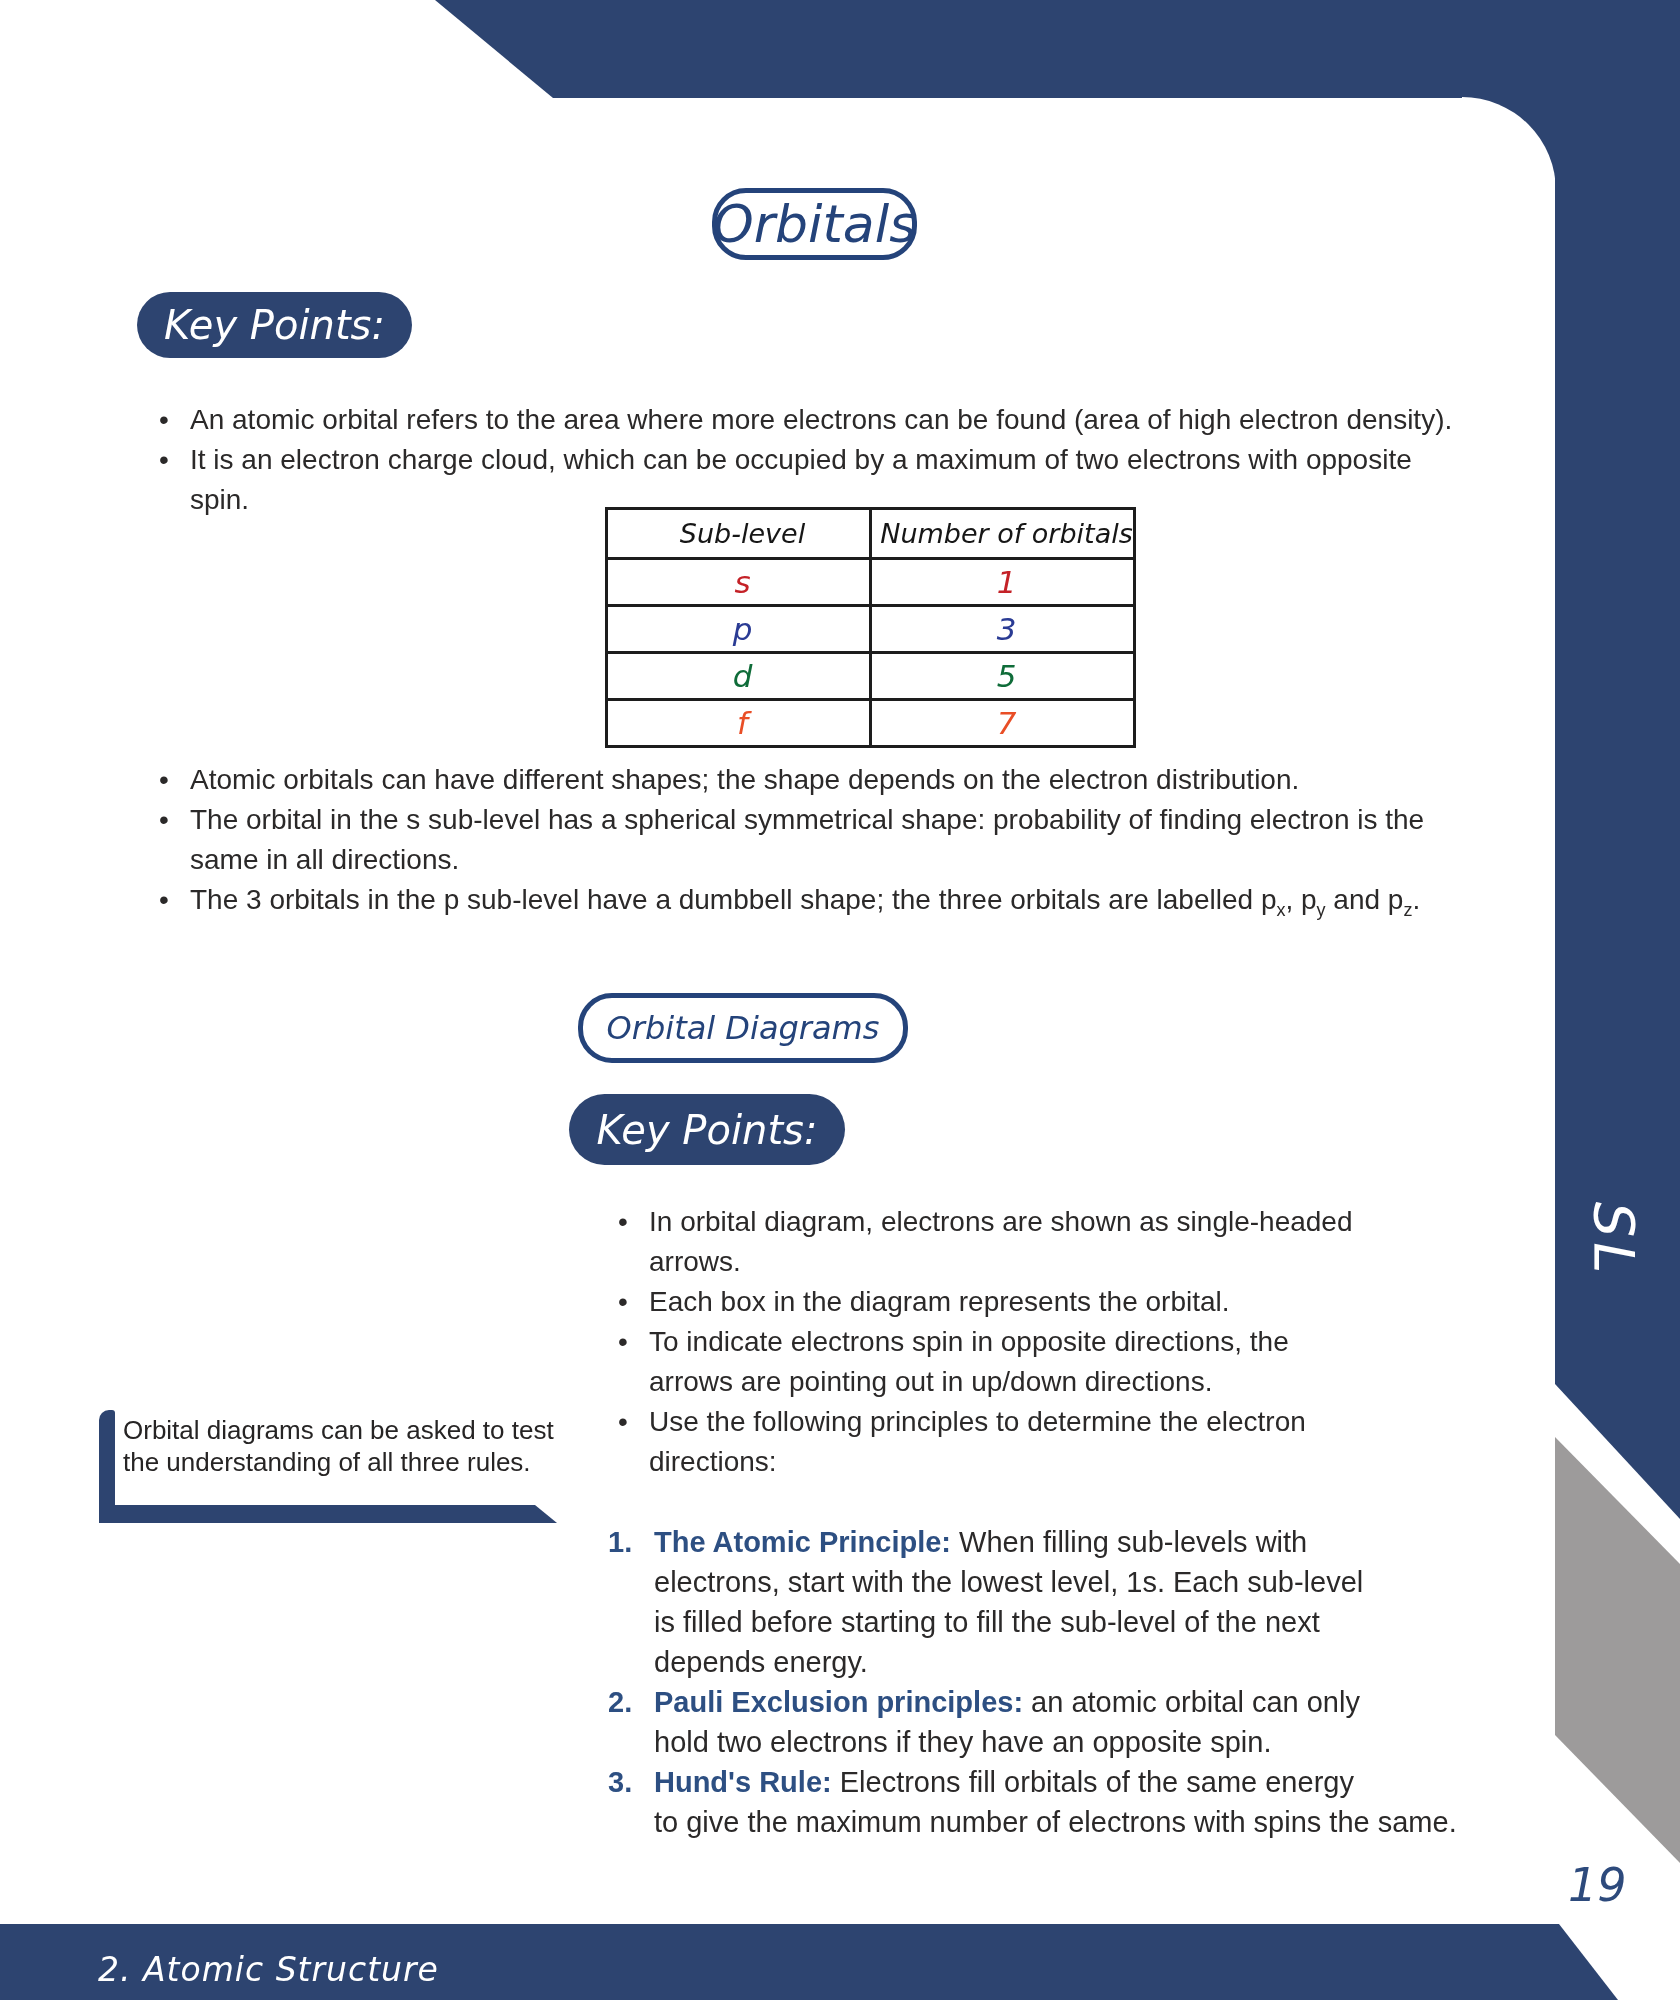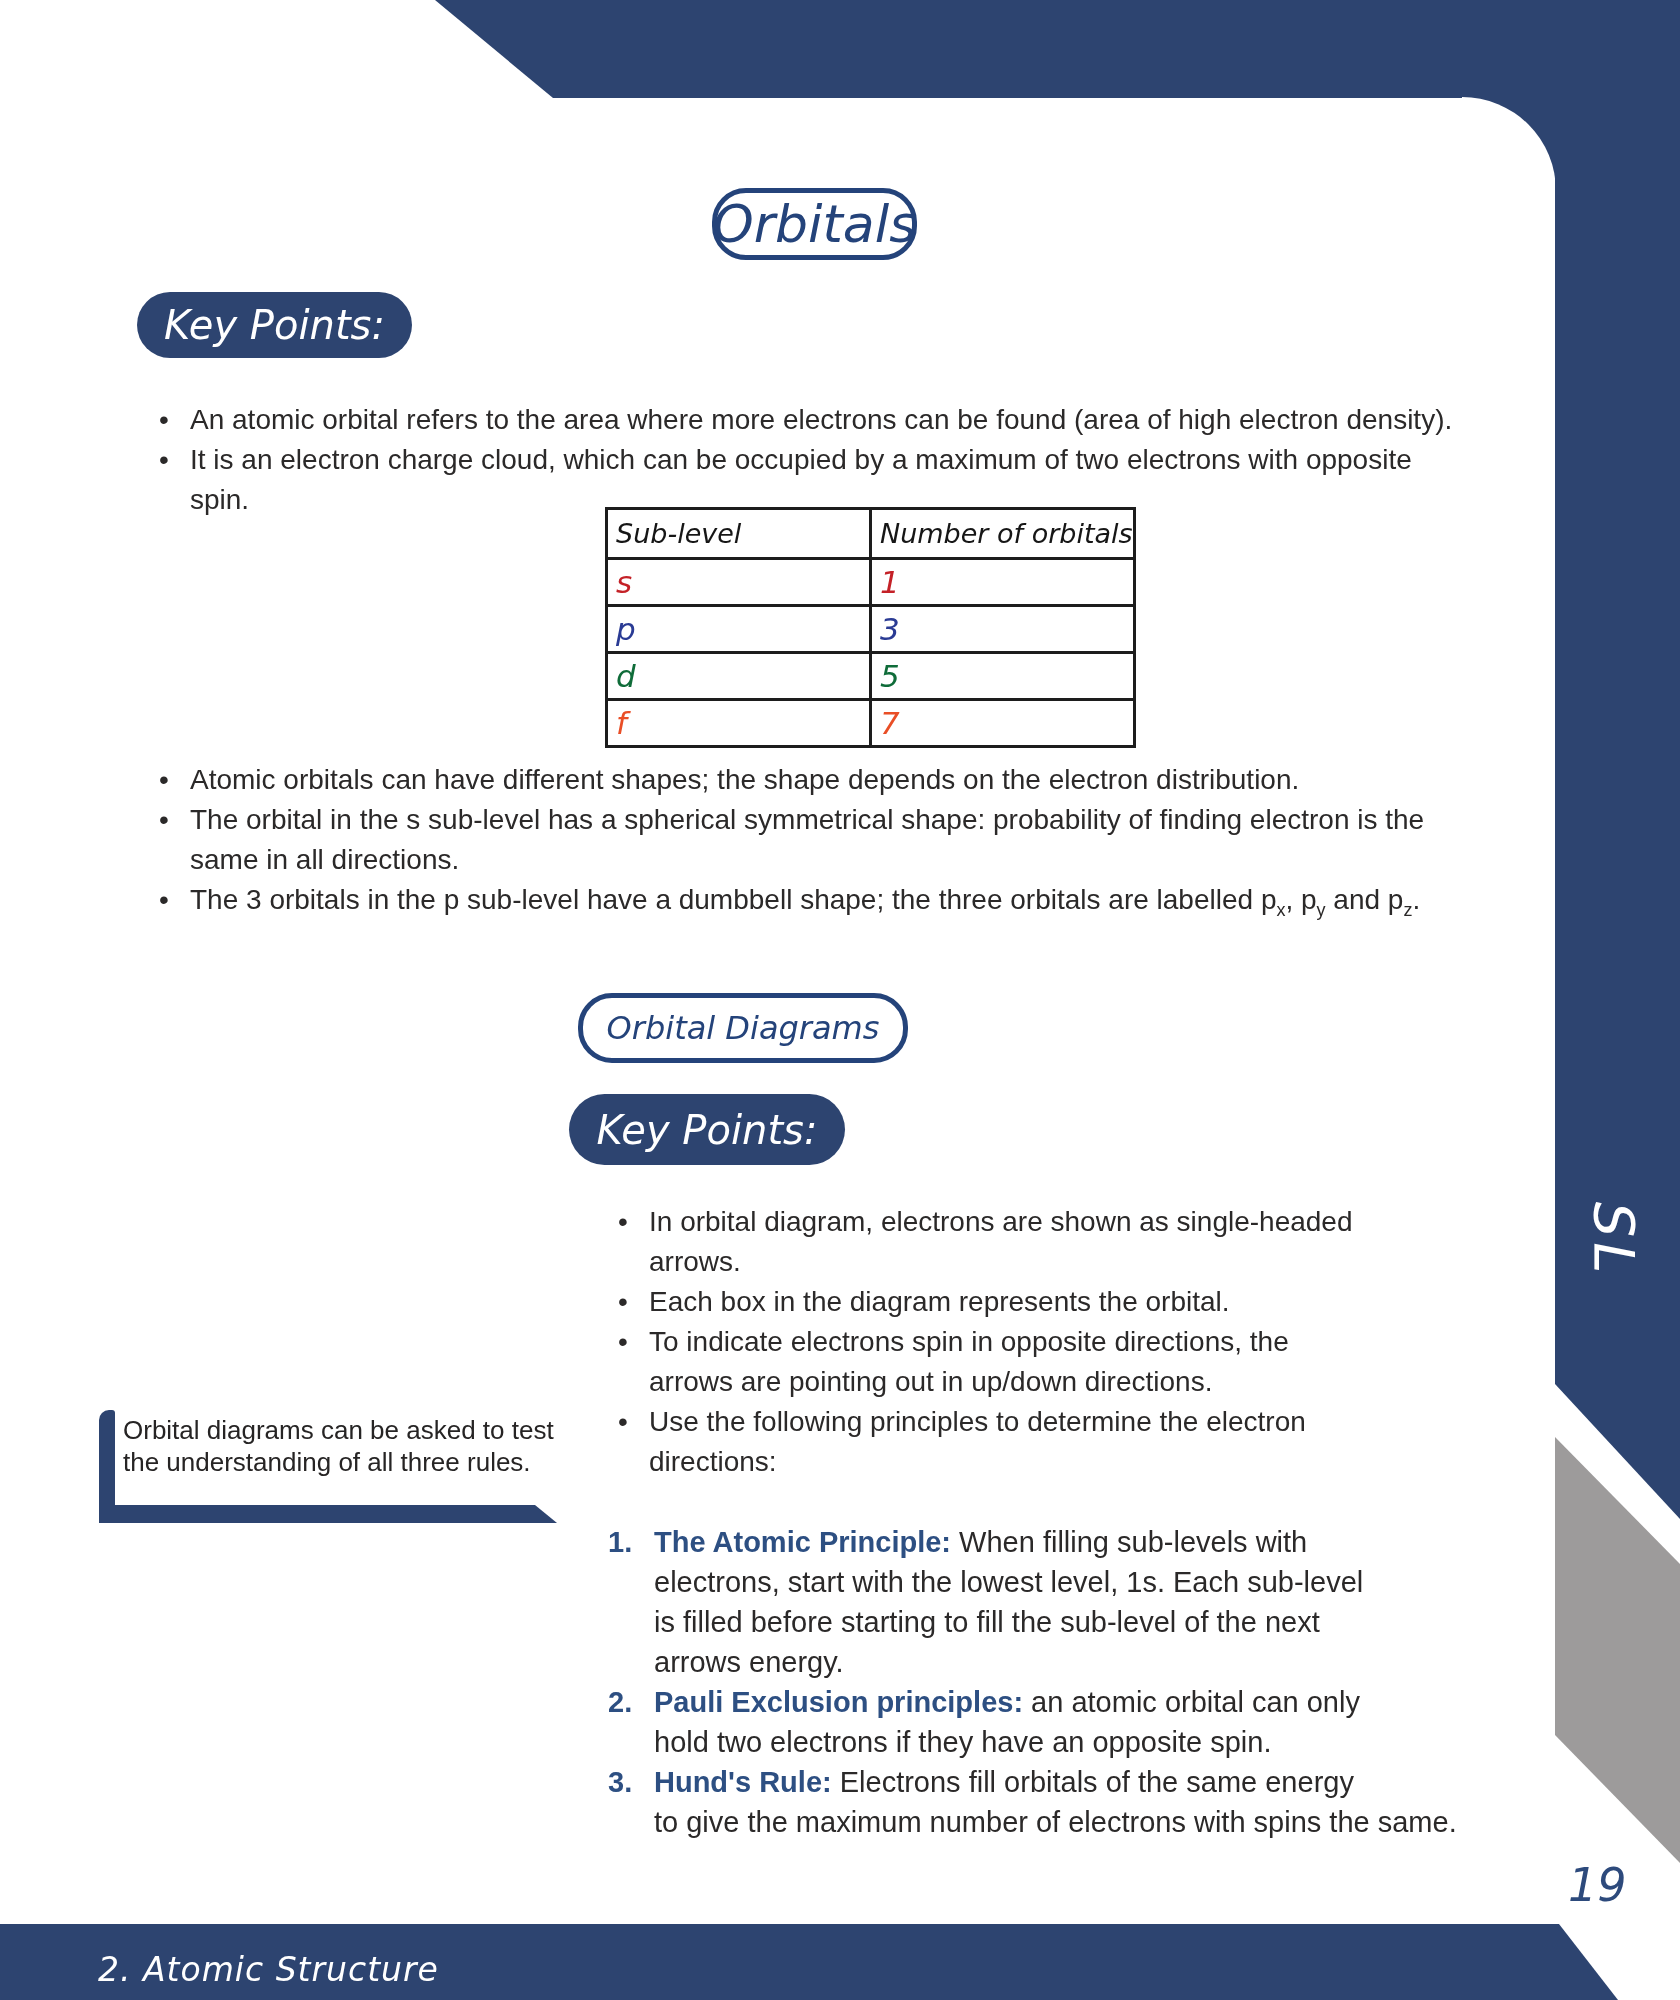--- a/index.html
+++ b/index.html
@@ -55,21 +55,21 @@
   .bullets li { position:relative; padding-left:39px; font-size:28px; line-height:40px; }
   .bullets li::before { content:"\2022"; position:absolute; left:8px; top:0; }
   .bline { display:block; }
   #bullets-orbitals { left:151px; top:400px; width:1385px; }
   #bullets-shapes   { left:151px; top:760px; width:1385px; }
   #bullets-diagrams { left:610px; top:1202px; width:812px; }
   sub { font-size:18px; line-height:0; }
 
   
   .subtable { position:absolute; left:605px; top:507px; border-collapse:collapse; background:#fff; }
-  .subtable th, .subtable td { border:3px solid #1d1d1d; text-align:left; vertical-align:middle;padding-left:8px; }
+  .subtable th, .subtable td { border:3px solid #1d1d1d; text-align:center; vertical-align:middle;padding-left:8px; }
   .subtable th { width:264px; height:50px; font-size:27px; font-weight:normal; color:#161616; }
   .subtable td { height:47px; font-size:31px; }
 
   
   .note { position:absolute; left:99px; top:1408px; width:462px; height:122px; }
   .note-bar-v { position:absolute; left:0; top:2px; width:16px; height:110px; background:#2d4470; border-radius:10px 3px 0 0; }
   .note-bar-h { position:absolute; left:0; top:97px; width:458px; height:18px; background:#2d4470;
                 clip-path:polygon(0 0, 436px 0, 458px 18px, 0 18px); }
   .note-text { position:absolute; left:24px; top:6px; width:432px; font-size:26px; line-height:32px; color:#262424; }
 
@@ -188,21 +188,21 @@
     </div>
   </div>
 
   <div class="principles">
     <div class="pitem">
       <span class="pnum">1.</span>
       <span class="ptext">
         <span class="ptitle">The Atomic Principle:</span><span> When filling sub-levels with</span>
         <span class="pline">electrons, start with the lowest level, 1s. Each sub-level</span>
         <span class="pline">is filled before starting to fill the sub-level of the next</span>
-        <span class="pline">arrows energy.</span>
+        <span class="pline">depends energy.</span>
       </span>
     </div>
     <div class="pitem">
       <span class="pnum">2.</span>
       <span class="ptext">
         <span class="ptitle">Pauli Exclusion principles:</span><span> an atomic orbital can only</span>
         <span class="pline">hold two electrons if they have an opposite spin.</span>
       </span>
     </div>
     <div class="pitem">

